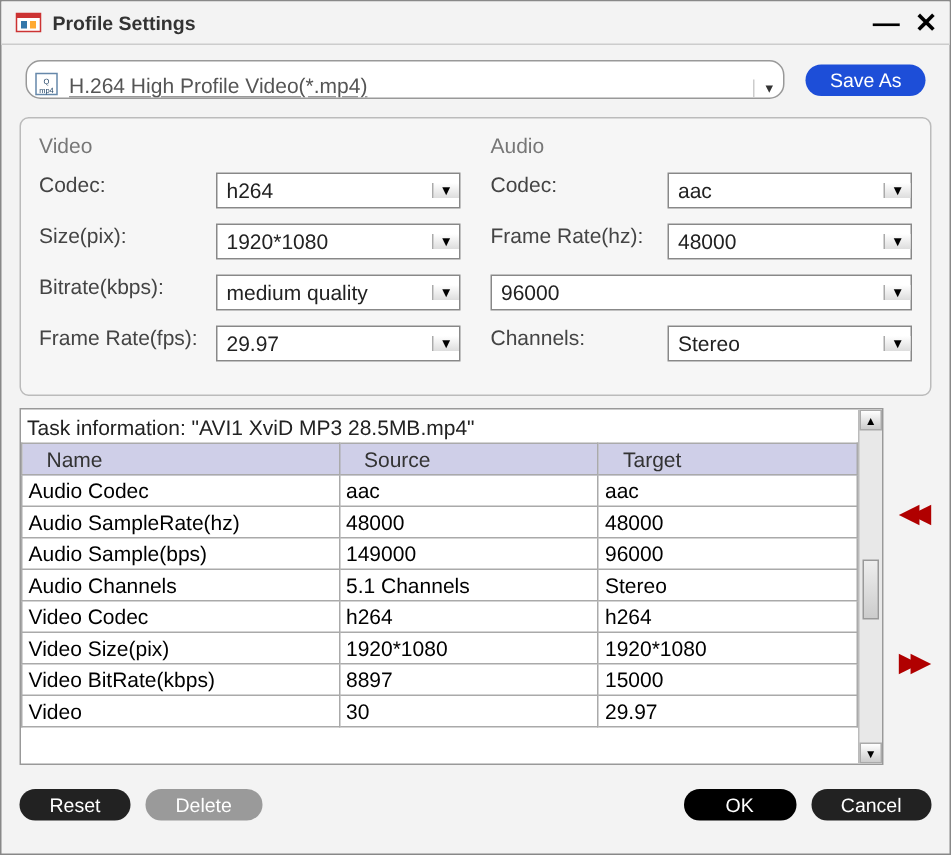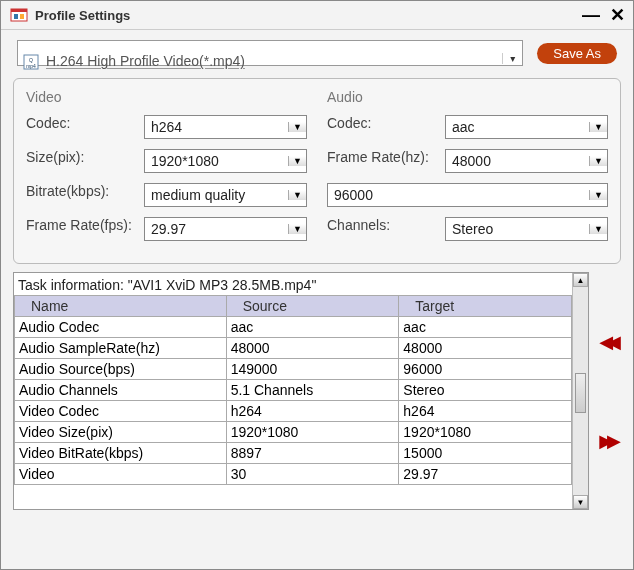--- a/index.html
+++ b/index.html
@@ -44,47 +44,47 @@
   line-height: 1;
 }
 .toprow {
   display: flex;
   align-items: center;
   padding: 10px 16px 6px 16px;
 }
 .profile-select {
   flex: 1;
   display: flex;
-  align-items: flex-start;
+  align-items: flex-end;
   border: 1px solid #999;
   background: #fff;
   height: 26px;
-  padding: 12px 4px;
-  border-radius: 0;
+  padding: 0 4px;
+  border-radius: 10px;
 }
 .profile-select .small-icon {
   width: 18px; height: 18px; margin-right: 6px;
   display: flex; align-items: center; justify-content: center;
 }
 .profile-select .txt {
   flex: 1;
   color: #555;
   font-size: 14px;
   text-decoration: underline;
   text-decoration-color: #999;
   text-underline-offset: 2px;
 }
 .profile-select .arrow {
   width: 16px; text-align: center; font-size: 10px; color: #333;
   border-left: 1px solid #ccc;
   padding-left: 4px;
 }
 .saveas {
   margin-left: 14px;
-  background: #c2410c;
+  background: #1d4ed8;
   color: #fff;
   border-radius: 12px;
   padding: 3px 16px;
   font-size: 13px;
   cursor: pointer;
 }
 .mainblock {
   margin: 6px 12px 8px 12px;
   border: 1px solid #bbb;
   border-radius: 6px;
@@ -347,21 +347,21 @@
                 <td>Audio Codec</td>
                 <td>aac</td>
                 <td>aac</td>
               </tr>
               <tr>
                 <td>Audio SampleRate(hz)</td>
                 <td>48000</td>
                 <td>48000</td>
               </tr>
               <tr>
-                <td>Audio Source(bps)</td>
+                <td>Audio Sample(bps)</td>
                 <td>149000</td>
                 <td>96000</td>
               </tr>
               <tr>
                 <td>Audio Channels</td>
                 <td>5.1 Channels</td>
                 <td>Stereo</td>
               </tr>
               <tr>
                 <td>Video Codec</td>
@@ -391,14 +391,21 @@
         <div class="thumb"></div>
         <div class="down">▼</div>
       </div>
     </div>
     <div class="navbtns">
       <span class="navbtn">◀◀</span>
       <span class="navbtn">▶▶</span>
     </div>
   </div>
 
+  <div class="footer">
+    <div class="pillbtn pill-dark">Reset</div>
+    <div class="pillbtn pill-grey">Delete</div>
+    <div class="spacer"></div>
+    <div class="pillbtn pill-ok">OK</div>
+    <div class="pillbtn pill-dark">Cancel</div>
+  </div>
 
 </div>
 
 </body></html>

